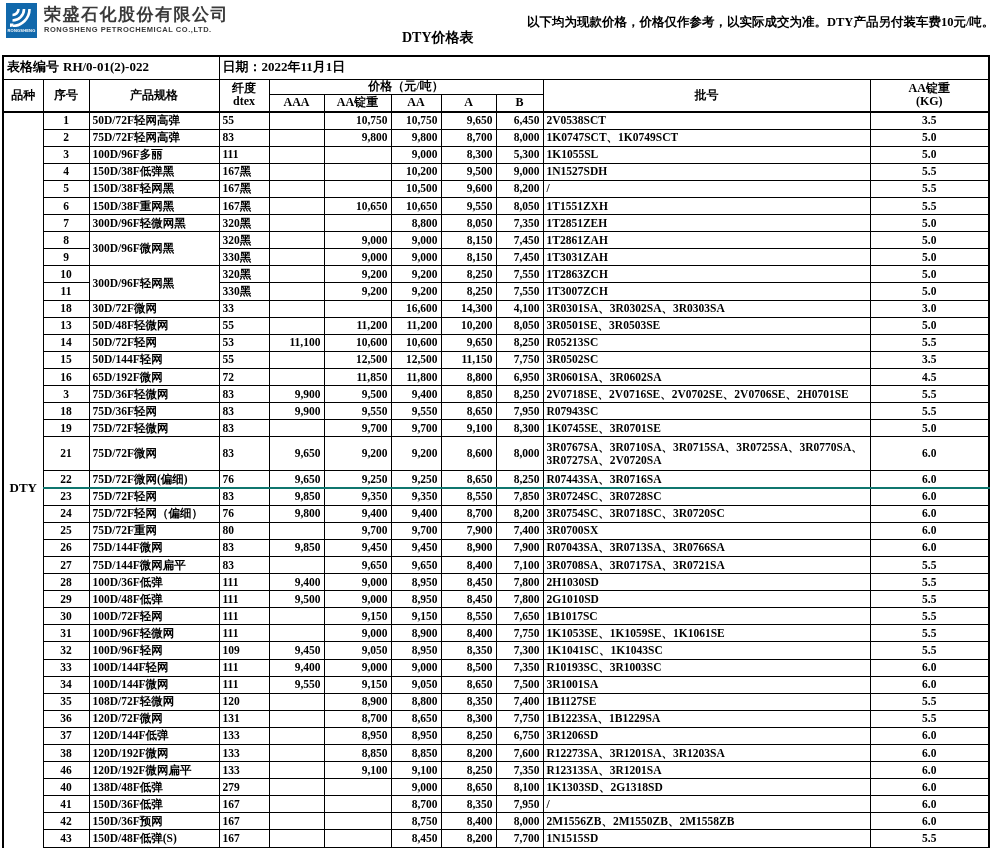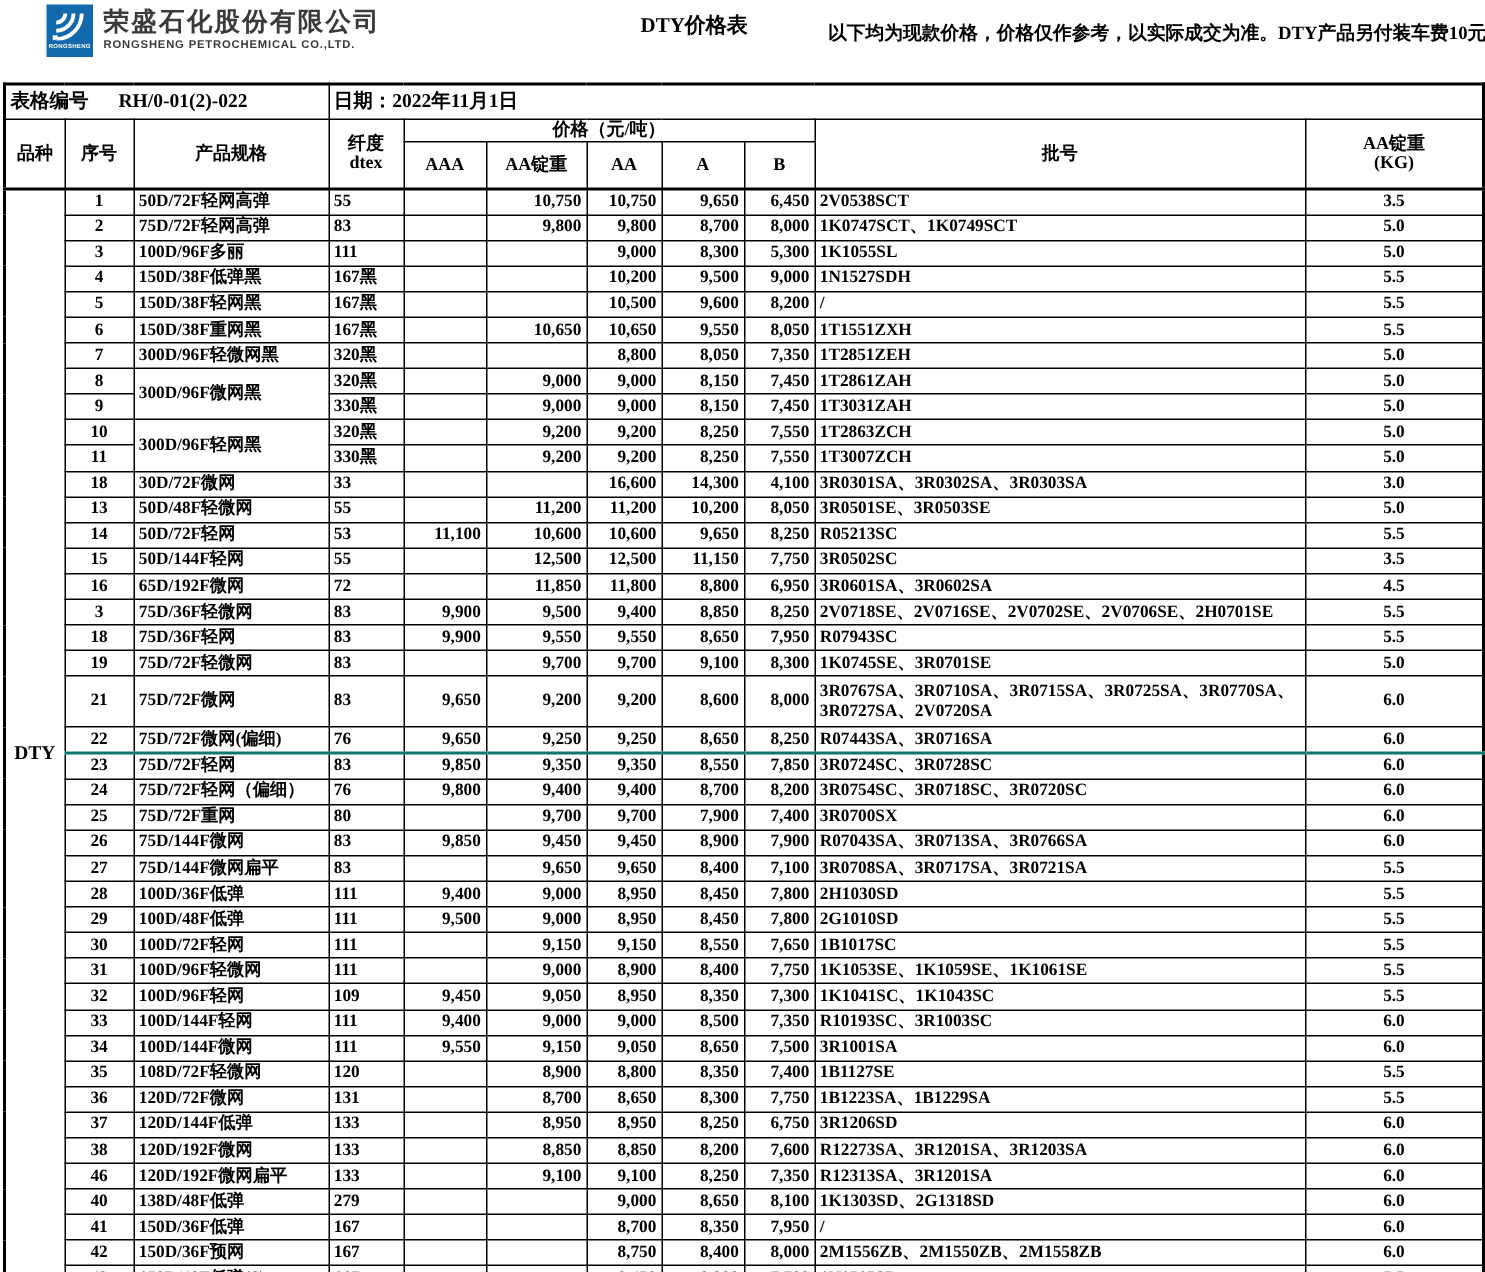--- a/index.html
+++ b/index.html
@@ -3,58 +3,58 @@
 <meta charset="utf-8">
 <style>
   * { box-sizing: border-box; }
   html, body { margin: 0; padding: 0; }
   body {
     width: 990px; height: 848px; overflow: hidden;
     background: #ffffff; color: #000;
     font-family: "Liberation Serif", "DejaVu Serif", serif;
   }
   
-  .topbar { position: relative; height: 55px; margin-left: 25px; }
+  .topbar { position: relative; height: 55px; }
   .brand { position: absolute; left: 6px; top: 3px; display: flex; align-items: flex-start; gap: 7px; }
   .logo {
     width: 31px; height: 35px; background: #1168ab;
     display: flex; flex-direction: column; align-items: center; justify-content: flex-start;
   }
   .logo svg { display: block; margin-top: 3px; }
   .logo-text {
     color: #fff; font-size: 4px; line-height: 7px; letter-spacing: .2px;
     font-family: "Liberation Sans", sans-serif; font-weight: bold;
   }
   .brand-names { padding-top: 2px; }
   .brand .cn {
     font-family: "Liberation Sans", "DejaVu Sans", sans-serif;
     font-size: 17px; font-weight: bold; color: #3a3a3a; letter-spacing: 1.5px; line-height: 20px;
   }
   .brand .en {
     font-family: "Liberation Sans", "DejaVu Sans", sans-serif;
     font-size: 7.5px; font-weight: bold; color: #3a3a3a; letter-spacing: .55px; line-height: 10px;
   }
-  .doc-title { position: absolute; left: 402px; top: 8px; font-size: 14px; font-weight: bold; }
+  .doc-title { position: absolute; left: 402px; top: 29px; font-size: 14px; font-weight: bold; }
   .notice { position: absolute; left: 527px; top: 14px; font-size: 12.5px; font-weight: bold; white-space: nowrap; }
   
   table.price-table {
     border-collapse: collapse; table-layout: fixed;
     margin-left: 2px; width: 986px;
     border: 2px solid #000; font-weight: bold;
   }
   .price-table td, .price-table th {
     border: 1px solid #000; padding: 0 3px; overflow: hidden;
     font-size: 11.5px; line-height: 1.12; vertical-align: middle;
   }
   thead { border-bottom: 2px solid #000; }
   tr.meta-row td { height: 23px; font-size: 13px; text-align: left; }
-  .form-no { margin-left: 20px; }
+  .form-no { margin-left: 4px; }
   .price-table th { text-align: center; font-size: 12px; padding: 0 1px; }
   tr.group-row th { height: 15px; }
-  tr.sub-row th { height: 32px; }
+  tr.sub-row th { height: 18px; }
   tbody td { height: 17.1px; }
   tr.tall td { height: 34.2px; }
   tr.section-end td { border-bottom: 2px solid #0f766e; }
   tr.partial td { height: 17px; }
   .num { text-align: right; }
   .ctr { text-align: center; }
   .lft { text-align: left; }
   .cat-cell { vertical-align: bottom; text-align: center; padding-bottom: 20px; font-size: 12px; }
   .cat-label { font-size: 13px; }
 </style>

